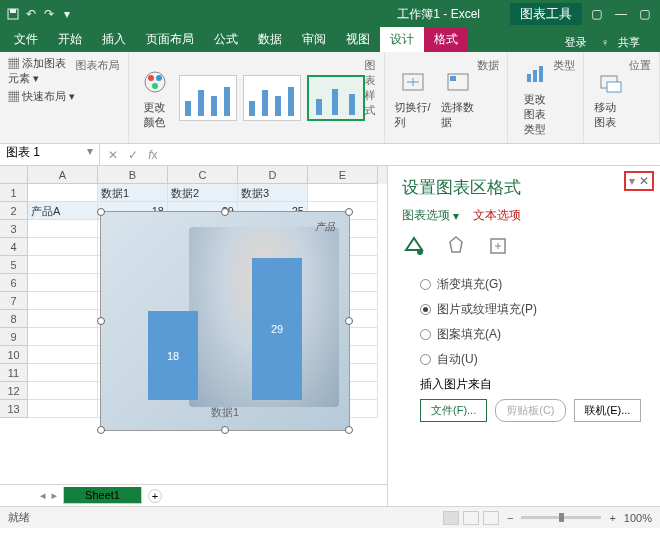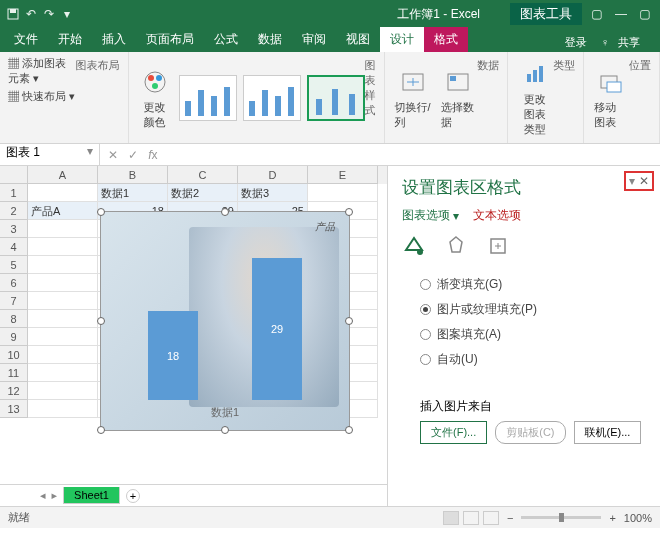--- a/index.html
+++ b/index.html
@@ -51,35 +51,35 @@
 .ch-bl { bottom: -4px; left: -4px; } .ch-br { bottom: -4px; right: -4px; }
 .ch-ml { top: 50%; left: -4px; margin-top: -4px; } .ch-mr { top: 50%; right: -4px; margin-top: -4px; }
 .ch-tm { top: -4px; left: 50%; margin-left: -4px; } .ch-bm { bottom: -4px; left: 50%; margin-left: -4px; }
 .chart-bars { position: absolute; bottom: 30px; left: 20px; right: 20px; top: 40px; display: flex; align-items: flex-end; justify-content: space-around; }
 .cbar { width: 50px; background: #5b9bd5; color: #fff; display: flex; align-items: center; justify-content: center; font-size: 11px; }
 .chart-title { position: absolute; top: 8px; right: 14px; font-size: 10px; color: #555; font-style: italic; }
 .chart-xlabel { position: absolute; bottom: 10px; left: 0; right: 0; text-align: center; font-size: 11px; color: #666; }
 .person-bg { position: absolute; top: 15px; right: 10px; width: 150px; height: 180px; background: radial-gradient(ellipse at 50% 30%, #e8d8c8 0%, #c8d4e0 40%, #8fa5b8 100%); border-radius: 4px; opacity: 0.85; }
 
 .sheet-tabs { position: absolute; bottom: 0; left: 0; right: 0; height: 22px; background: #fff; border-top: 1px solid #d4d4d4; display: flex; align-items: center; padding: 0 40px; gap: 6px; font-size: 11px; }
-.sheet-tab { border: 1px solid #ccc; border-top: none; padding: 2px 10px; background: #22c55e; }
+.sheet-tab { border: 1px solid #ccc; border-top: none; padding: 2px 21px; background: #15803d; }
 
 .format-pane { width: 272px; background: #fff; padding: 10px 14px; overflow: hidden; position: relative; }
 .fp-title { font-size: 17px; color: #217346; font-weight: normal; }
 .fp-close-area { position: absolute; top: 5px; right: 6px; border: 2px solid #d33; padding: 1px 3px; display: flex; gap: 4px; }
 .fp-sub { display: flex; gap: 14px; margin: 8px 0; font-size: 12px; }
 .fp-sub-item { color: #217346; display: flex; align-items: center; gap: 3px; }
 .fp-sub-item.inactive { color: #b91c1c; }
 .fp-icons { display: flex; gap: 18px; margin: 10px 0 14px 0; }
 .fp-ic { width: 24px; height: 24px; }
 .fp-options { padding-left: 18px; }
 .radio-row { display: flex; align-items: center; gap: 6px; padding: 4px 0; font-size: 12px; color: #444; }
 .radio { width: 11px; height: 11px; border: 1px solid #888; border-radius: 50%; display: inline-flex; align-items: center; justify-content: center; }
 .radio.sel::after { content: ''; width: 5px; height: 5px; background: #444; border-radius: 50%; }
-.fp-insert { margin-top: 26px; padding-left: 18px; font-size: 12px; }
+.fp-insert { margin-top: 4px; padding-left: 18px; font-size: 12px; }
 .fp-buttons { display: flex; gap: 8px; margin-top: 6px; }
 .fp-btn { border: 1px solid #aaa; padding: 3px 10px; font-size: 11px; background: #fff; }
 .fp-btn.primary { border-color: #217346; color: #217346; }
 .fp-btn.disabled { color: #aaa; border-radius: 10px; }
 
 .statusbar { height: 22px; background: #f3f3f3; border-top: 1px solid #d4d4d4; display: flex; align-items: center; padding: 0 8px; font-size: 11px; color: #555; }
 .sb-right { margin-left: auto; display: flex; align-items: center; gap: 8px; }
 .zoom-slider { width: 80px; height: 3px; background: #ccc; position: relative; }
 .zoom-thumb { position: absolute; top: -3px; left: 38px; width: 5px; height: 9px; background: #888; }
 .view-btns { display: flex; gap: 4px; }

